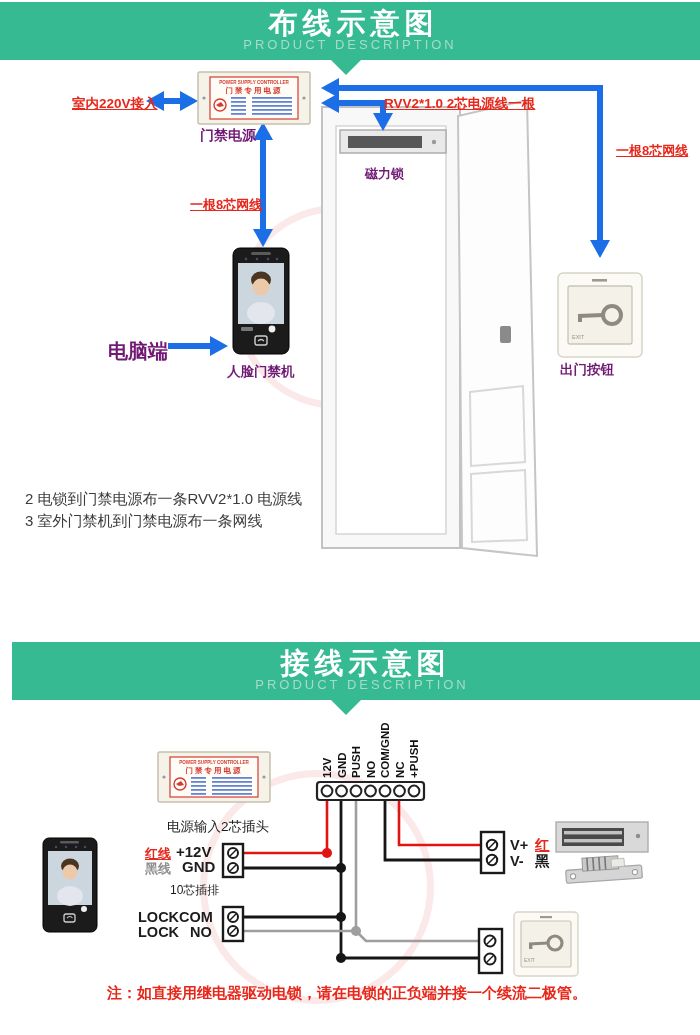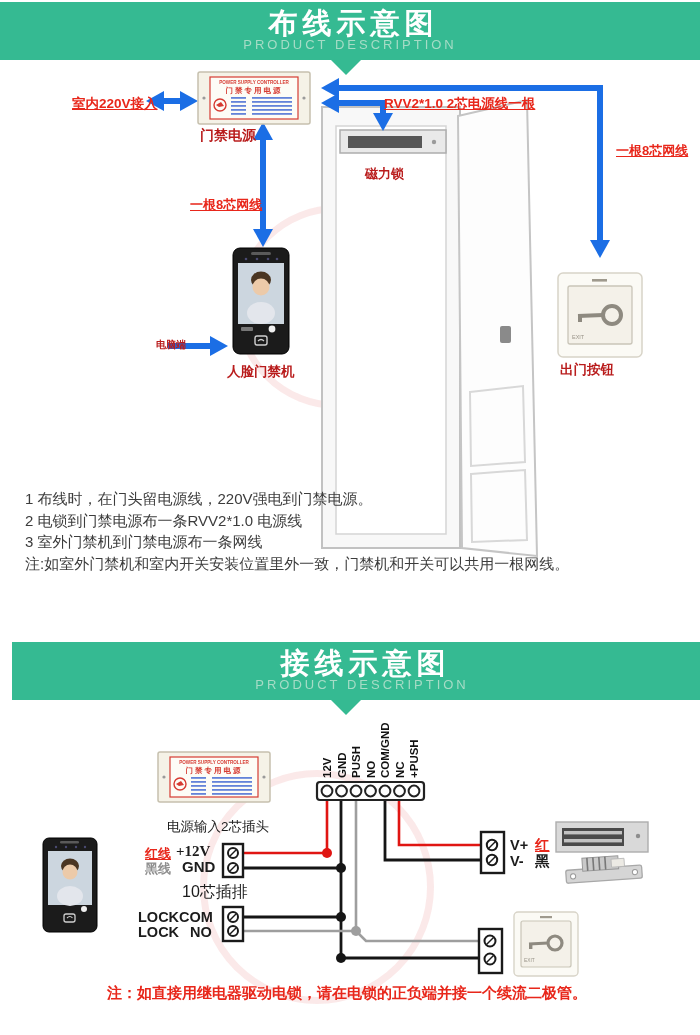--- a/index.html
+++ b/index.html
@@ -6,21 +6,21 @@
   #page{position:relative;width:700px;height:1035px;background:#fff;overflow:hidden;
         font-family:"Liberation Sans","DejaVu Sans",sans-serif;}
   .banner{position:absolute;left:0;width:700px;height:58px;background:#35ba92;text-align:center;}
   .banner .t{color:#ffffff;font-size:29px;font-weight:bold;letter-spacing:5px;padding-top:6px;line-height:30px;padding-left:7px;}
   .banner .s{color:#a6dcc6;font-size:13px;letter-spacing:3px;line-height:14px;}
   .tri{position:absolute;left:331px;width:0;height:0;border-left:15px solid transparent;
        border-right:15px solid transparent;border-top:15px solid #35ba92;}
   svg{position:absolute;left:0;}
   .lbl{position:absolute;white-space:nowrap;font-weight:bold;}
   .red{color:#e8271b;text-decoration:underline;}
-  .blue{color:#b91c1c;}
+  .blue{color:#701a75;}
   .blk{color:#1c1c1c;}
   .gry{color:#8f8f8f;}
   .notes{position:absolute;left:25px;top:488px;width:560px;color:#3c3c3c;
          font-size:15px;line-height:21.5px;}
   .note2{position:absolute;left:95px;top:984px;color:#e8271b;font-size:15px;font-weight:bold;white-space:nowrap;margin-left:12px;}
   .wm{position:absolute;border:7px solid rgba(225,70,70,0.12);border-radius:50%;}
 </style>
 </head>
 <body>
 
@@ -124,29 +124,27 @@
       <text x="572" y="339" font-size="5.5" fill="#9a958a">EXIT</text>
     </g>
   </svg>
 
   <div class="lbl red" style="left:72px;top:95px;font-size:13.5px;">室内220V接入</div>
   <div class="lbl blue" style="left:200px;top:127px;font-size:14px;">门禁电源</div>
   <div class="lbl red" style="left:384px;top:95px;font-size:13.5px;">RVV2*1.0 2芯电源线一根</div>
   <div class="lbl red" style="left:190px;top:196px;font-size:13px;">一根8芯网线</div>
   <div class="lbl red" style="left:616px;top:142px;font-size:13px;">一根8芯网线</div>
   <div class="lbl blue" style="left:365px;top:165px;font-size:13px;">磁力锁</div>
-  <div class="lbl blue" style="left:108px;top:338px;font-size:10px;margin-left:48px;">电脑端</div>
+  <div class="lbl blue" style="left:108px;top:338px;font-size:20px;">电脑端</div>
   <div class="lbl blue" style="left:227px;top:363px;font-size:13.5px;">人脸门禁机</div>
   <div class="lbl blue" style="left:560px;top:361px;font-size:13.5px;">出门按钮</div>
 
   <div class="notes">
-    <div>1  布线时，在门头留电源线，220V强电到门禁电源。</div>
     <div>2 电锁到门禁电源布一条RVV2*1.0 电源线</div>
     <div>3 室外门禁机到门禁电源布一条网线</div>
-    <div>注:如室外门禁机和室内开关安装位置里外一致，门禁机和开关可以共用一根网线。</div>
   </div>
 
   <div class="banner" style="top:642px;margin-left:12px;">
     <div class="t">接线示意图</div>
     <div class="s">PRODUCT DESCRIPTION</div>
   </div>
   <div class="tri" style="top:700px;"></div>
 
   <svg width="700" height="395" viewBox="0 640 700 395" style="top:640px;">
 
@@ -294,24 +292,24 @@
       <rect x="540" y="916" width="12" height="2.2" fill="#9f9a8e"></rect>
       <circle cx="555" cy="943" r="7" fill="none" stroke="#8e8a80" stroke-width="3.2"></circle>
       <line x1="529" y1="944" x2="548" y2="943" stroke="#8e8a80" stroke-width="3.2"></line>
       <rect x="529" y="944" width="3.4" height="5" fill="#8e8a80"></rect>
       <text x="524" y="962" font-size="4.8" fill="#9a958a">EXIT</text>
     </g>
   </svg>
 
   <div class="lbl blk" style="left:167px;top:818px;font-size:13.5px;font-weight:normal;">电源输入2芯插头</div>
   <div class="lbl red" style="left:145px;top:845px;font-size:13px;">红线</div>
-  <div class="lbl blk" style="left:176px;top:843px;font-size:15px;font-family:Liberation Serif, serif;">+12V</div>
+  <div class="lbl blk" style="left:176px;top:843px;font-size:15px;">+12V</div>
   <div class="lbl gry" style="left:145px;top:860px;font-size:13px;">黑线</div>
   <div class="lbl blk" style="left:182px;top:858px;font-size:15px;">GND</div>
-  <div class="lbl blk" style="left:170px;top:882px;font-size:16px;font-weight:normal;margin-left:12px;">10芯插排</div>
+  <div class="lbl blk" style="left:170px;top:882px;font-size:12px;font-weight:normal;">10芯插排</div>
   <div class="lbl blk" style="left:138px;top:909px;font-size:14.5px;">LOCK</div>
   <div class="lbl blk" style="left:179px;top:909px;font-size:14.5px;">COM</div>
   <div class="lbl blk" style="left:138px;top:924px;font-size:14.5px;">LOCK</div>
   <div class="lbl blk" style="left:190px;top:924px;font-size:14.5px;">NO</div>
   <div class="lbl blk" style="left:510px;top:837px;font-size:14.5px;">V+</div>
   <div class="lbl red" style="left:535px;top:836px;font-size:14.5px;">红</div>
   <div class="lbl blk" style="left:510px;top:853px;font-size:14.5px;">V-</div>
   <div class="lbl blk" style="left:535px;top:852px;font-size:14.5px;">黑</div>
 
   <div class="note2">注：如直接用继电器驱动电锁，请在电锁的正负端并接一个续流二极管。</div>

